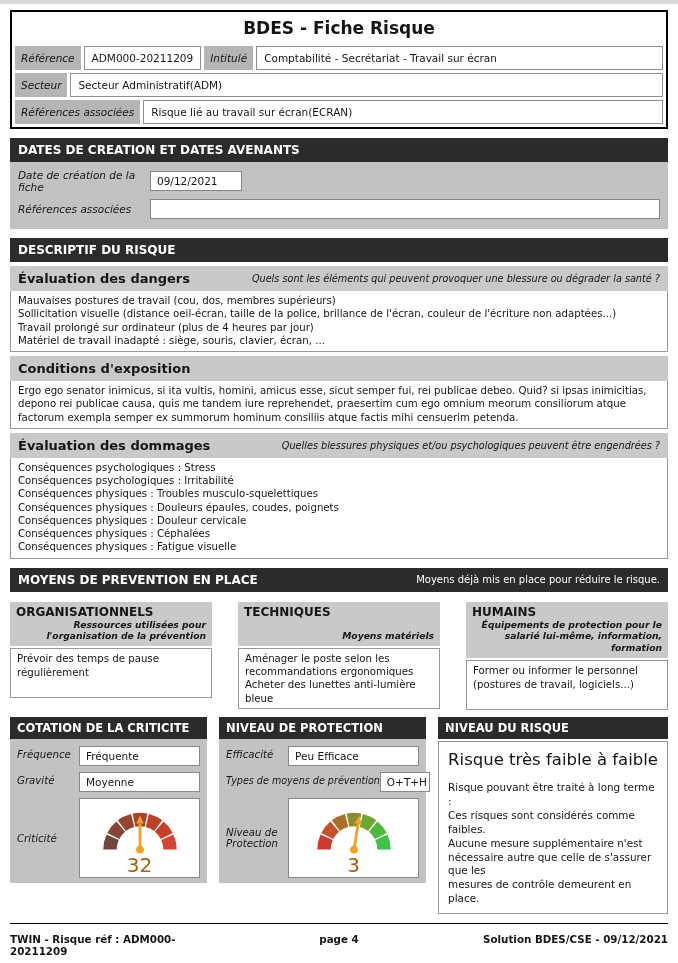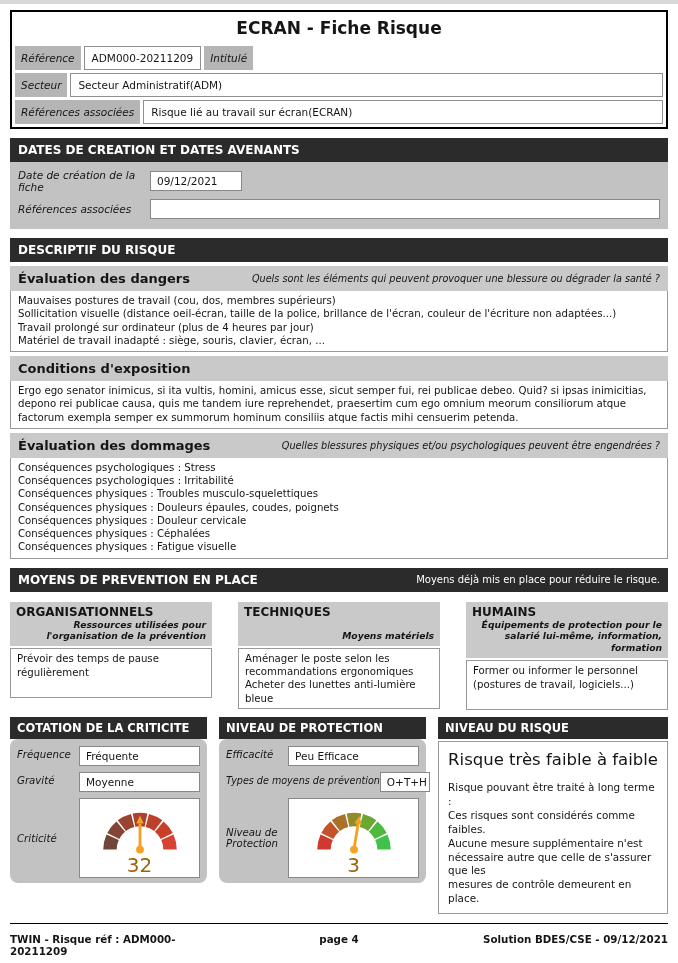--- a/index.html
+++ b/index.html
@@ -42,21 +42,21 @@
   .col { flex:1; display:flex; flex-direction:column; }
   .col-head { background:#c9c9c9; padding:3px 6px 4px; min-height:44px; display:flex; flex-direction:column; }
   .col-head .ct { font-weight:bold; font-size:12px; }
   .col-head .cs { font-style:italic; font-weight:bold; font-size:9.2px; text-align:right; margin-top:auto; line-height:1.3; }
   .col-body { border:1px solid #999; margin-top:2px; padding:3px 6px; font-size:10.2px; line-height:1.32; min-height:50px; white-space:pre-line; background:#fff; }
 
   
   .bottom { display:flex; gap:12px; margin-top:7px; align-items:flex-start; }
   .panel1 { width:209px; } .panel2 { width:207px; } .panel3 { flex:1;border-radius:15px; }
   .panel-bar { background:#2b2b2b; color:#fff; font-weight:bold; font-size:11.5px; padding:4px 7px; }
-  .panel-gray { background:#c2c2c2; padding:7px 7px 5px;border-radius:8px; }
+  .panel-gray { background:#c2c2c2; padding:7px 7px 5px; }
   .g-row { display:flex; margin-bottom:6px; align-items:flex-start; }
   .g-label { font-style:italic; font-size:10.2px; flex-shrink:0; padding-top:3px; }
   .g-label.w { width:62px; }
   .g-box { background:#fff; border:1px solid #888; font-size:10.5px; padding:3px 6px; min-height:20px; }
   .gauge-box { background:#fff; border:1px solid #888; flex:1; text-align:center; padding:4px 0 1px; }
   .gauge-box svg { width:118px; height:52px; display:block; margin:0 auto; }
   .gauge-val { font-size:20px; line-height:1.05; color:#a16207; }
   .center-label { align-self:center; padding-top:0;font-style:italic; }
 
   .risk-box { border:1px solid #999; margin-top:2px; padding:7px 9px; background:#fff; min-height:130px; }
@@ -73,25 +73,26 @@
 </style>
 </head>
 <body>
 
 <div class="page">
   <div class="top-strip"></div>
 
   <div class="inner">
 
     <div class="doc-box">
-      <div class="doc-title">ECRAN - Fiche Risque</div>
+      <div class="doc-title">BDES - Fiche Risque</div>
       <div class="hrow">
         <div class="lcell w1">Référence</div>
         <div class="vcell" style="min-width:96px;">ADM000-20211209</div>
         <div class="lcell">Intitulé</div>
+        <div class="vcell grow">Comptabilité -  Secrétariat - Travail sur écran</div>
       </div>
       <div class="hrow">
         <div class="lcell w1">Secteur</div>
         <div class="vcell grow">Secteur Administratif(ADM)</div>
       </div>
       <div class="hrow">
         <div class="lcell">Références associées</div>
         <div class="vcell grow">Risque lié au travail sur écran(ECRAN)</div>
       </div>
     </div>

